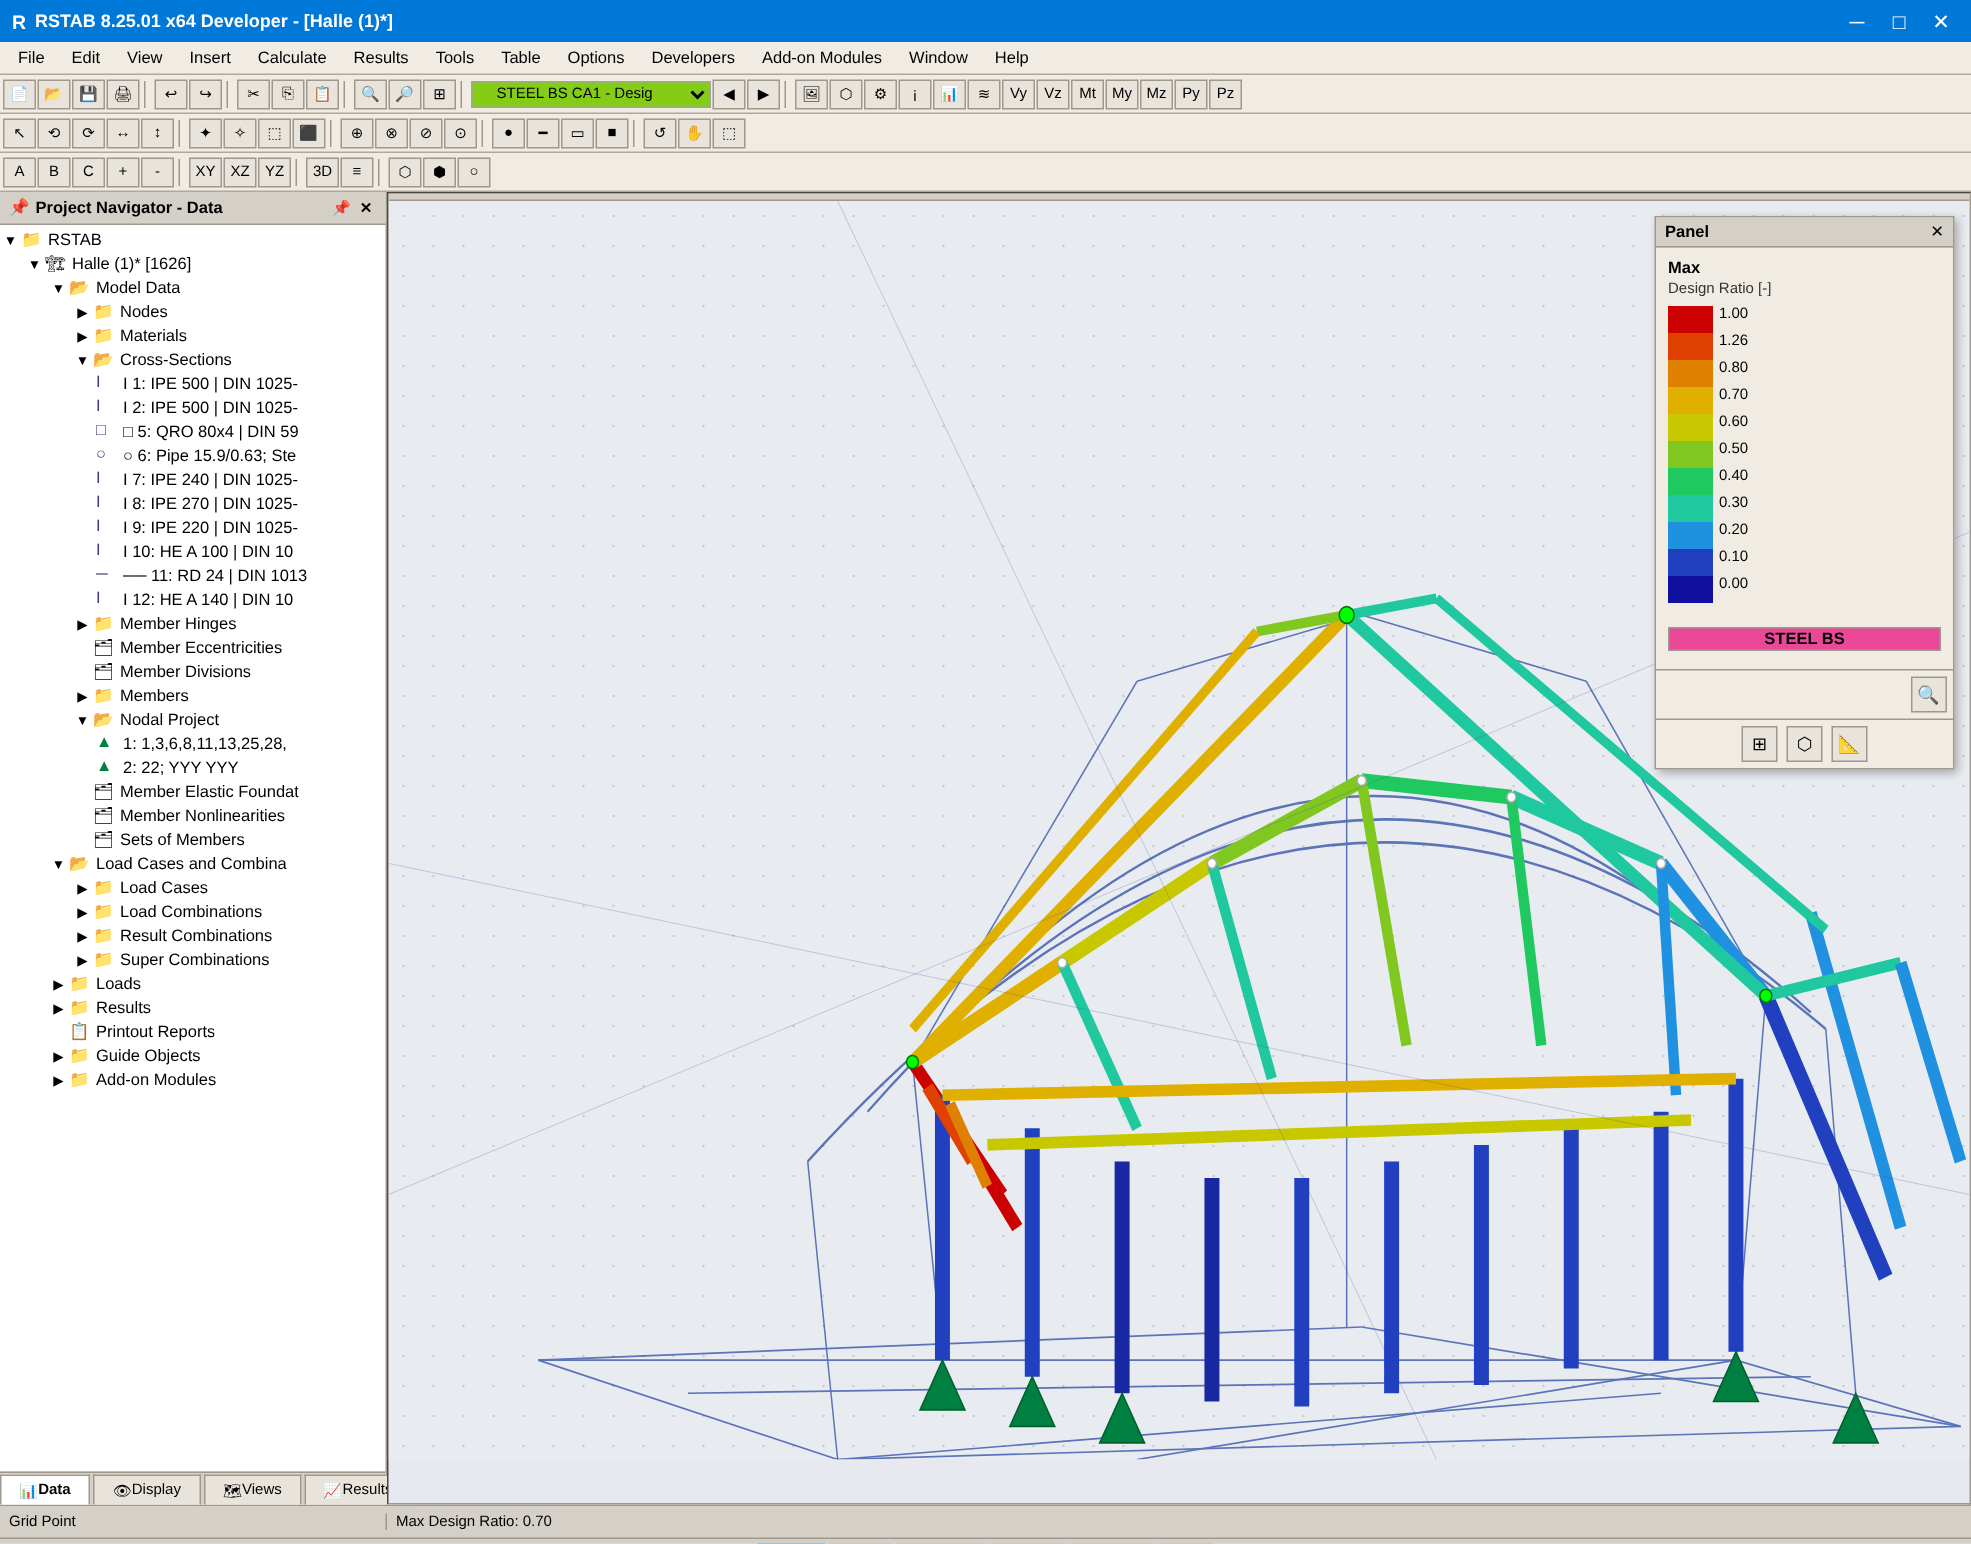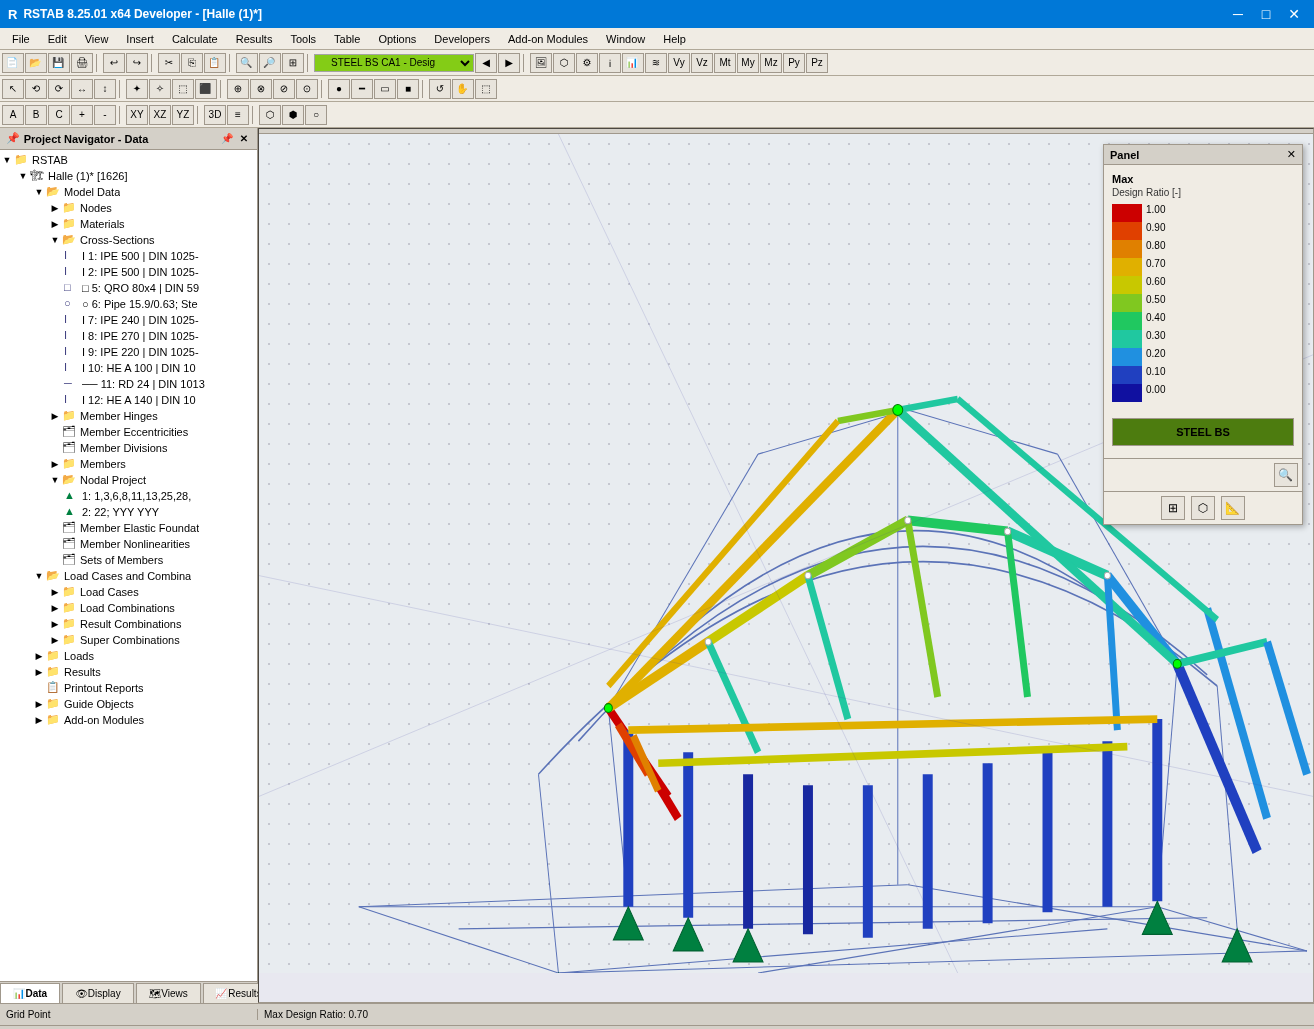--- a/index.html
+++ b/index.html
@@ -59,21 +59,21 @@
     #panel { position: absolute; right: 10px; top: 10px; width: 200px; background: #f0ece4; border: 1px solid #a0988c; box-shadow: 2px 2px 6px rgba(0,0,0,0.3); }
     #panel-header { background: #d4d0c8; border-bottom: 1px solid #a0988c; padding: 3px 6px; display: flex; justify-content: space-between; align-items: center; font-size: 11px; font-weight: 600; }
     #panel-body { padding: 8px; }
     .panel-label { font-size: 11px; font-weight: 600; margin-bottom: 2px; }
     .panel-sub { font-size: 10px; margin-bottom: 6px; color: #333; }
     #color-scale { display: flex; flex-direction: column; width: 100%; margin-bottom: 8px; }
     .scale-row { display: flex; height: 18px; }
     .scale-color { width: 30px; height: 18px; flex-shrink: 0; }
     .scale-label { font-size: 10px; margin-left: 4px; }
     .panel-stat { font-size: 11px; margin: 2px 0; }
-    #panel-button { margin-top: 8px; width: 100%; height: 28px; background: #4d7c0f; border: 1px solid #a0988c; cursor: pointer; font-size: 11px; font-weight: 600; }
+    #panel-button { margin-top: 8px; width: 100%; height: 16px; background: #ec4899; border: 1px solid #a0988c; cursor: pointer; font-size: 11px; font-weight: 600; }
     #panel-footer { padding: 4px; display: flex; justify-content: flex-end; gap: 4px; border-top: 1px solid #a0988c; margin-top: 4px; }
     #panel-icons { display: flex; justify-content: center; gap: 6px; padding: 4px; border-top: 1px solid #a0988c; }
     .panel-icon-btn { width: 24px; height: 24px; background: #e8e4dc; border: 1px solid #a0988c; cursor: pointer; display: flex; align-items: center; justify-content: center; font-size: 12px; }
 
     
     #bottom-tabs { background: #d4d0c8; border-top: 1px solid #a0988c; height: 22px; display: flex; align-items: flex-end; }
     .bottom-tab { padding: 2px 12px; border: 1px solid #a0988c; border-bottom: none; background: #e8e4dc; cursor: pointer; font-size: 10px; margin-right: 2px; height: 20px; display: flex; align-items: center; }
     .bottom-tab.active { background: white; font-weight: 600; }
 
     
@@ -667,21 +667,21 @@
           <div class="panel-label">Max</div>
           <div class="panel-sub">Design Ratio [-]</div>
 
           <div id="color-scale">
           <div class="scale-row">
                 <div class="scale-color" style="background: rgb(204, 0, 0);"></div>
                 <span class="scale-label">1.00</span>
               </div>
               <div class="scale-row">
                 <div class="scale-color" style="background: rgb(224, 64, 0);"></div>
-                <span class="scale-label">0.90</span>
+                <span class="scale-label">1.26</span>
               </div>
               <div class="scale-row">
                 <div class="scale-color" style="background: rgb(224, 128, 0);"></div>
                 <span class="scale-label">0.80</span>
               </div>
               <div class="scale-row">
                 <div class="scale-color" style="background: rgb(224, 176, 0);"></div>
                 <span class="scale-label">0.70</span>
               </div>
               <div class="scale-row">

